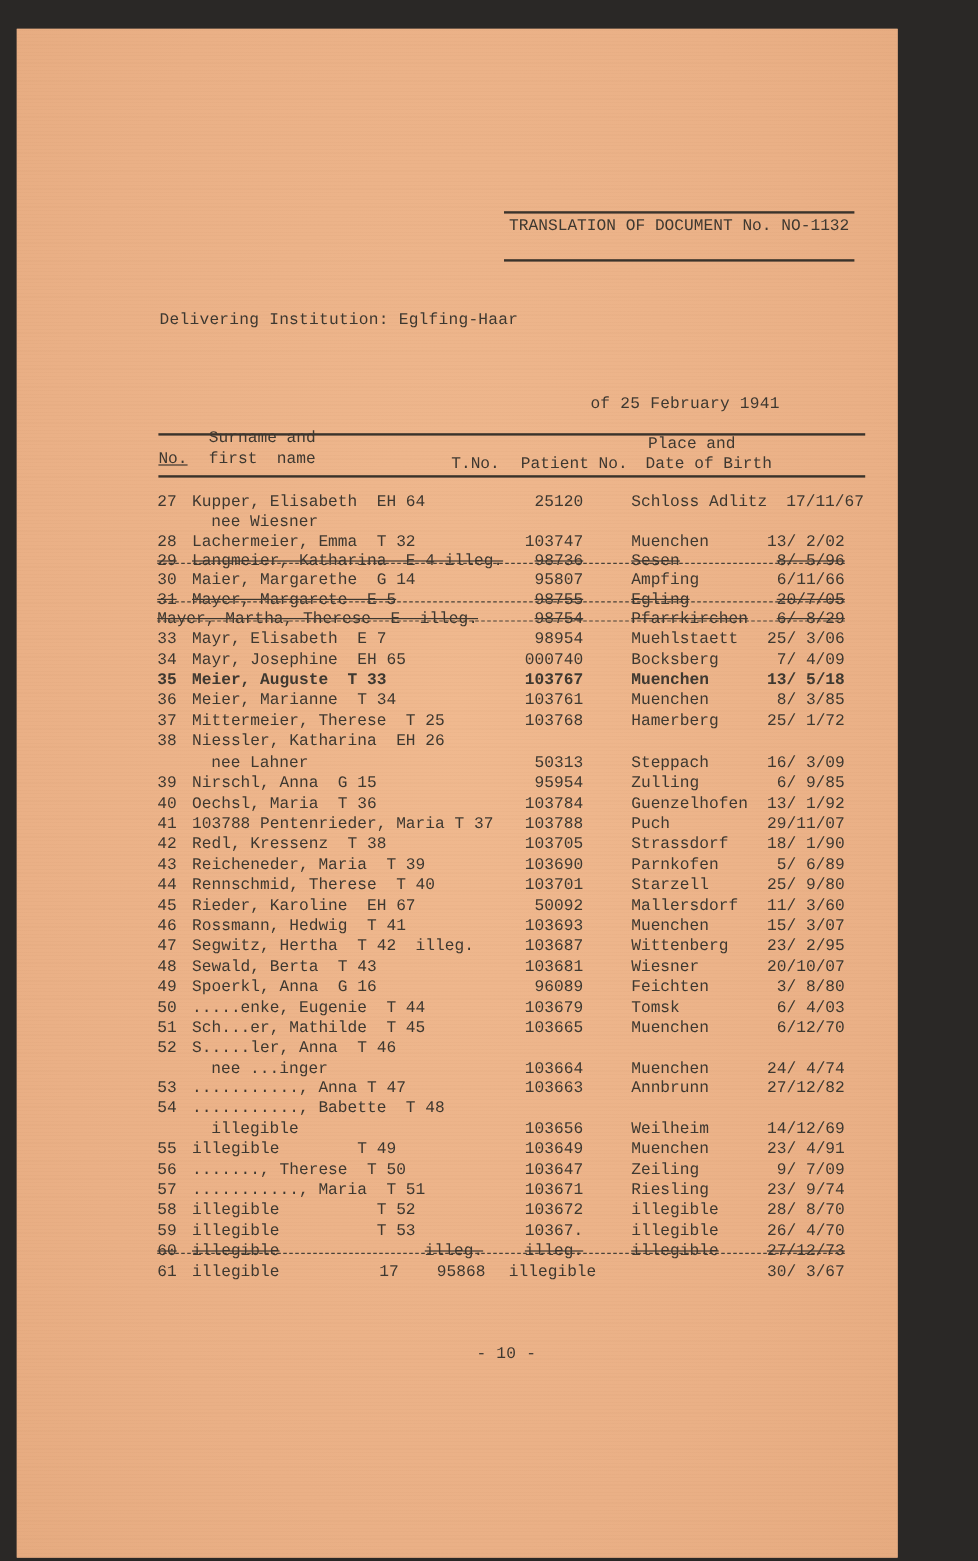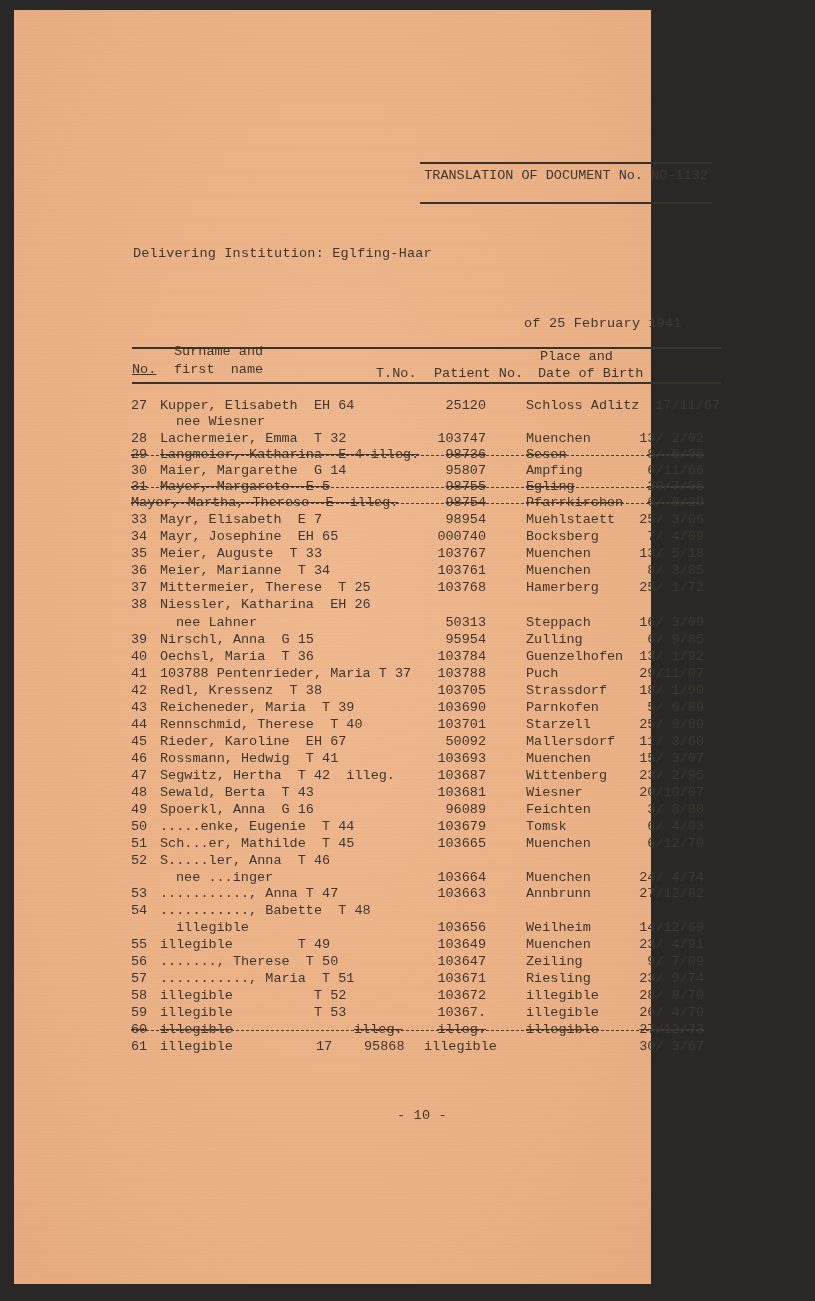--- a/index.html
+++ b/index.html
@@ -6,22 +6,22 @@
   body {
     width: 815px; height: 1301px;
     background: #2a2826;
     position: relative;
     overflow: hidden;
     font-family: "Liberation Mono", "DejaVu Sans Mono", monospace;
     color: #3e3830;
   }
   .paper {
     position: absolute;
-    left: 14px; top: 10px;
-    width: 637px; height: 1274px;
+    left: 14px; top: 24px;
+    width: 734px; height: 1274px;
     background: #eeb48a;
     background-image:
       repeating-linear-gradient(0deg, rgba(120,70,30,0.025) 0px, rgba(120,70,30,0.025) 1px, transparent 1px, transparent 3px),
       radial-gradient(ellipse at 50% 45%, #f0b98f 0%, #eab086 70%, #e6ab80 100%);
   }
   .abs { position: absolute; white-space: pre; }
   .t { font-size: 13.5px; letter-spacing: 0.2px; }
   .title-block {
     position: absolute; left: 406px; top: 150px; width: 292px;
     text-align: center; font-size: 13.5px; line-height: 17px;
@@ -43,21 +43,21 @@
 
 <div class="paper">
 
   <div class="rule" style="left:406px; top:152px; width:292px;"></div>
   <div class="title-block" style="top:157px;">
     <div>TRANSLATION OF DOCUMENT No. NO-1132</div>
   </div>
   <div class="rule" style="left:406px; top:192px; width:292px;"></div>
 
   <div class="abs t" style="left:119px; top:236px;">Delivering Institution: Eglfing-Haar</div>
-  <div class="abs t" style="left:478px; top:306px;margin-left:32px;">of 25 February 1941</div>
+  <div class="abs t" style="left:478px; top:306px;">of 25 February 1941</div>
 
   <div class="rule" style="left:118px; top:337px; width:589px;"></div>
   <div class="abs hdr" style="left:118px; top:352px; text-decoration: underline;">No.</div>
   <div class="abs hdr" style="left:160px; top:334px;">Surname and</div>
   <div class="abs hdr" style="left:160px; top:352px;">first  name</div>
   <div class="abs hdr" style="left:362px; top:356px;">T.No.</div>
   <div class="abs hdr" style="left:420px; top:356px;">Patient No.</div>
   <div class="abs hdr" style="left:526px; top:339px;">Place and</div>
   <div class="abs hdr" style="left:524px; top:356px;">Date of Birth</div>
   <div class="rule" style="left:118px; top:372px; width:589px;"></div>
@@ -126,21 +126,21 @@
     </div>
 
     <div class="row" style="top:519px;">
       <span class="num">34</span>
       <span class="name">Mayr, Josephine  EH 65</span>
       <span class="pat">000740</span>
       <span class="place">Bocksberg</span>
       <span class="dob">7/ 4/09</span>
     </div>
 
-    <div class="row" style="top:536px;">
+    <div class="row" style="top:536px;font-weight:bold;">
       <span class="num">35</span>
       <span class="name">Meier, Auguste  T 33</span>
       <span class="pat">103767</span>
       <span class="place">Muenchen</span>
       <span class="dob">13/ 5/18</span>
     </div>
 
     <div class="row" style="top:553px;">
       <span class="num">36</span>
       <span class="name">Meier, Marianne  T 34</span>

